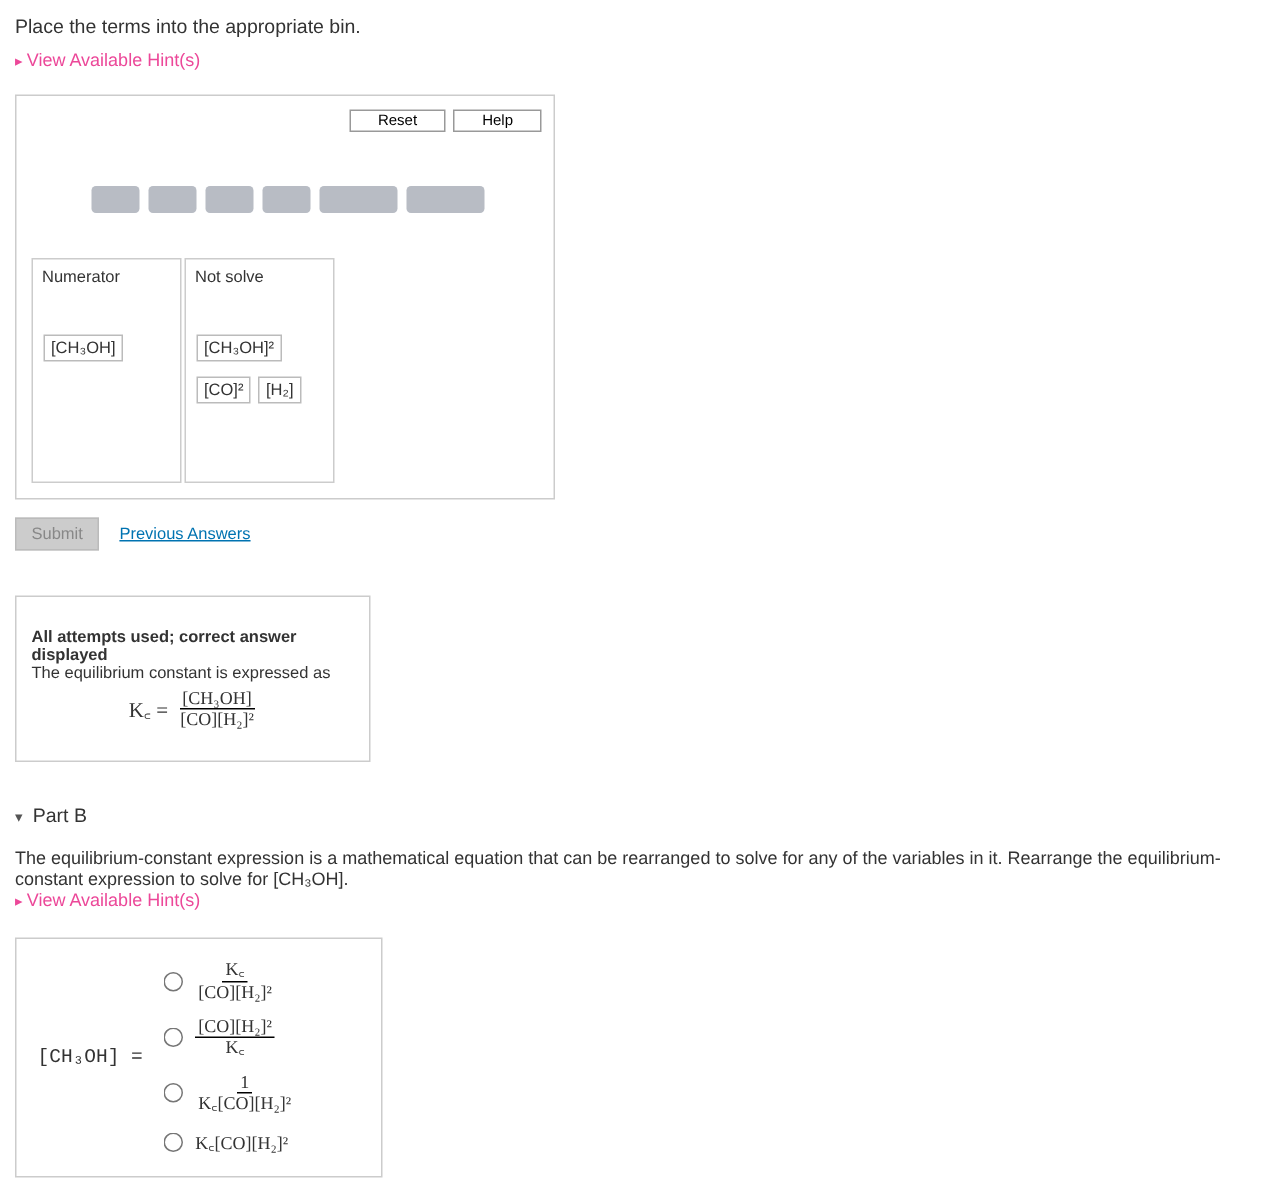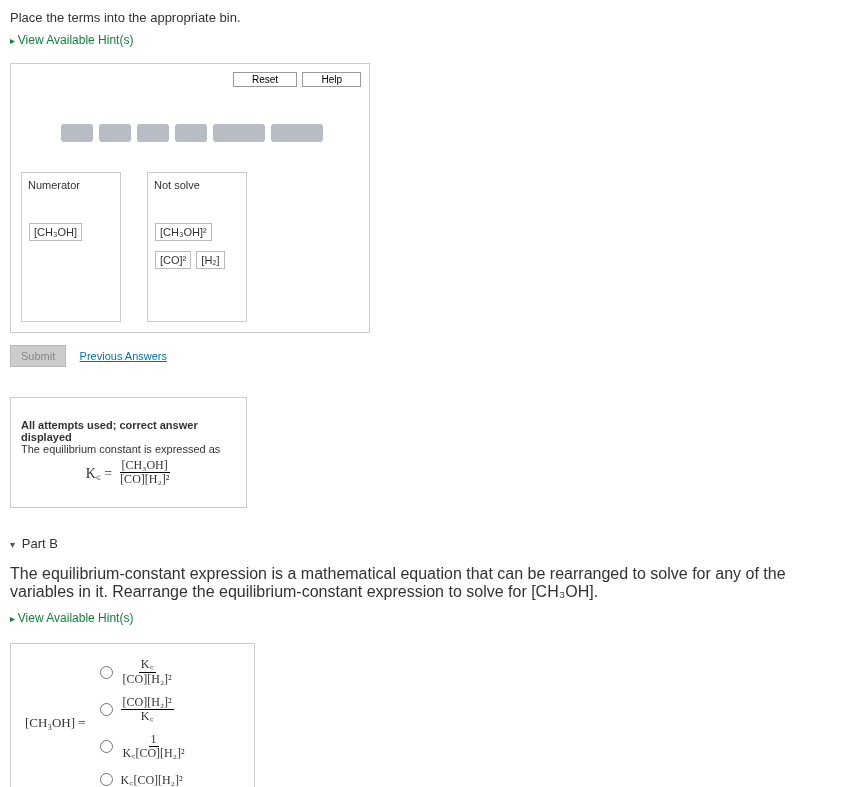--- a/index.html
+++ b/index.html
@@ -8,21 +8,21 @@
     color: #333;
     margin: 0;
     padding: 10px;
     background: #fff;
   }
   .instruction {
     font-size: 13px;
     margin-bottom: 8px;
   }
   .hints-link {
-    color: #15803d;
+    color: #ec4899;
     font-size: 12px;
     cursor: pointer;
     margin-bottom: 10px;
     display: inline-block;
   }
   .hints-link::before {
     content: "▸ ";
     font-size: 10px;
   }
   .panel {
@@ -55,21 +55,21 @@
     background: #b8bcc4;
     width: 32px;
     height: 18px;
     border-radius: 3px;
   }
   .drag-chip.wide {
     width: 52px;
   }
   .bins {
     display: flex;
-    gap: 26px;
+    gap: 2px;
     margin-top: 10px;
   }
   .bin {
     border: 1px solid #ccc;
     width: 100px;
     height: 150px;
     padding: 6px;
     box-sizing: border-box;
     font-size: 11px;
   }
@@ -147,34 +147,33 @@
     margin-bottom: 14px;
     font-size: 13px;
   }
   .part-header::before {
     content: "▾ ";
     color: #555;
     font-size: 10px;
     margin-right: 4px;
   }
   .partb-text {
-    font-size: 16px;
-    margin-bottom: 10px;
+    font-size: 12px;
   }
   .mc-panel {
     border: 1px solid #ccc;
     padding: 14px;
     width: 215px;
     margin-top: 8px;
     display: flex;
     align-items: center;
     gap: 14px;
   }
   .mc-left {
-    font-family: Liberation Serif, serif;
+    font-family: Liberation Mono, monospace;
     font-size: 13px;
     white-space: nowrap;
   }
   .mc-options {
     display: flex;
     flex-direction: column;
     gap: 10px;
   }
   .mc-row {
     display: flex;

